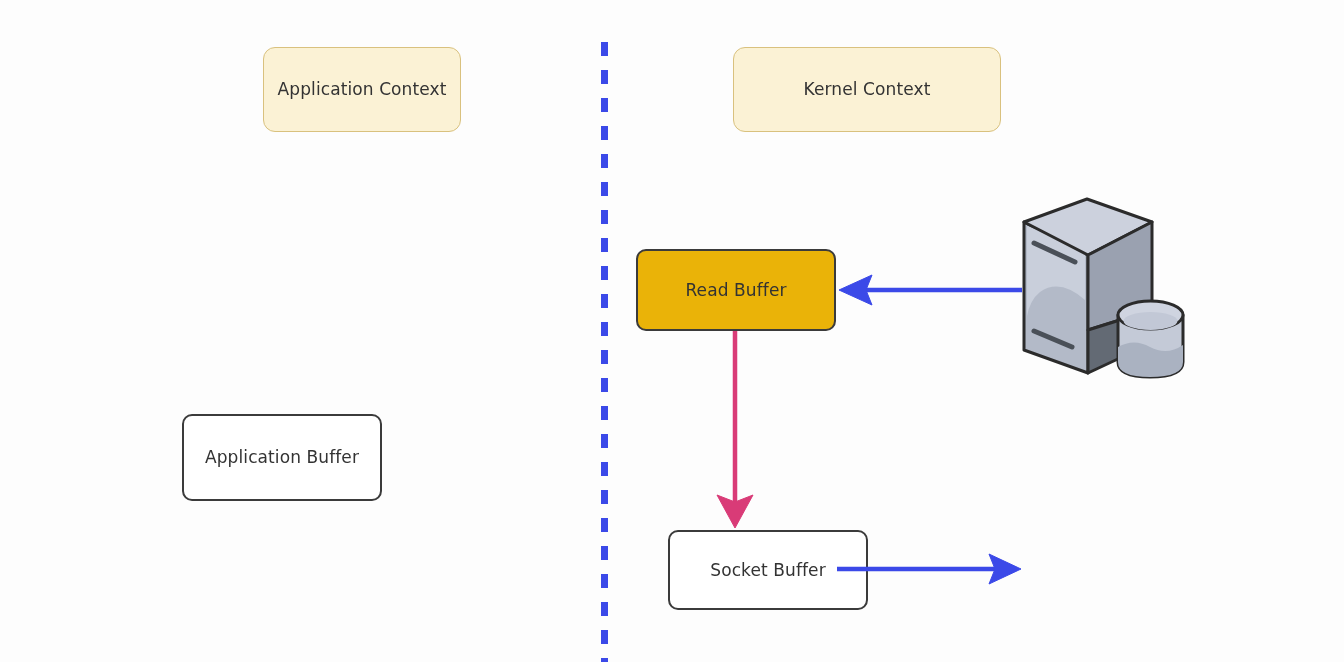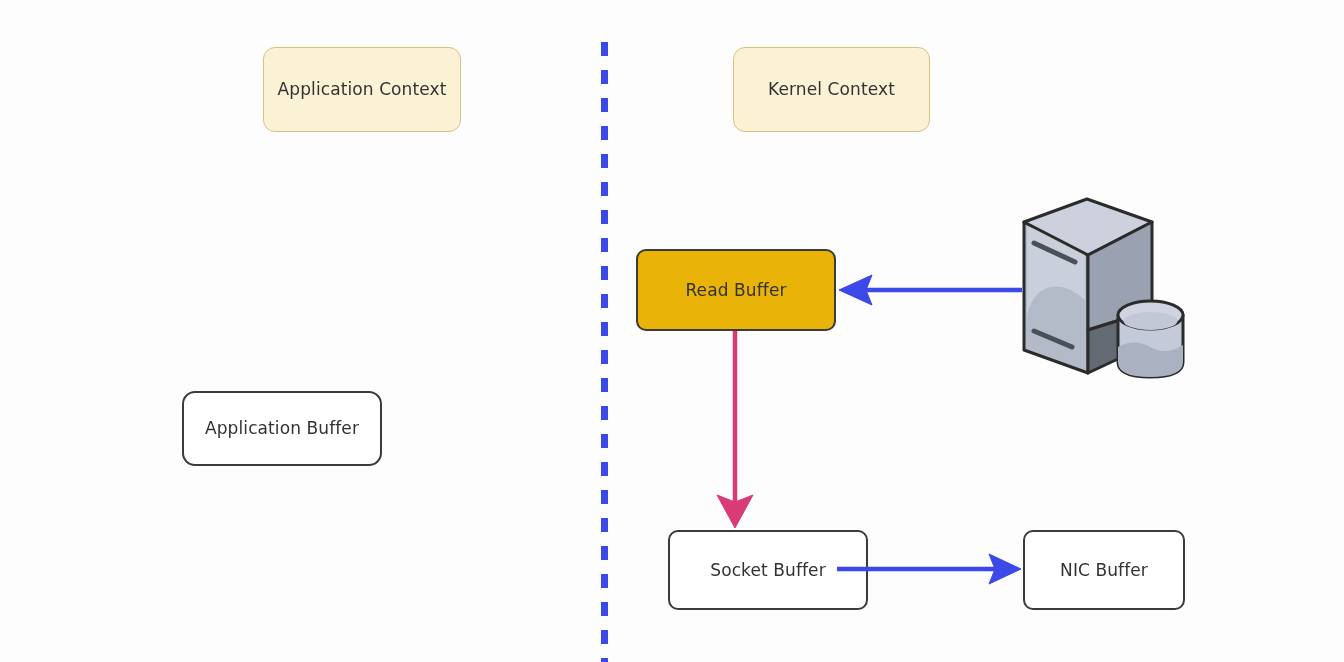--- a/index.html
+++ b/index.html
@@ -47,22 +47,22 @@
   .buf-node {
     background: #ffffff;
     border: 2.1px solid #3b3b3b;
     color: #333333;
     font-size: 17px;
     letter-spacing: .1px;
   }
 
   
   #app-context-node  { left: 263px; top: 47px;  width: 198px; height: 85px; }
-  #kernel-context-node { left: 733px; top: 47px; width: 197px; height: 85px; }
-  #application-buffer-node { left: 182px; top: 391px; width: 200px; height: 75px; border-radius: 13px; }
+  #kernel-context-node { left: 733px; top: 47px; width: 268px; height: 85px; }
+  #application-buffer-node { left: 182px; top: 414px; width: 200px; height: 87px; }
   #read-buffer-node   { left: 636px; top: 249px; width: 200px; height: 82px; }
   #socket-buffer-node { left: 636px; top: 530px; width: 200px; height: 80px; }
   #nic-buffer-node    { left: 1023px; top: 530px; width: 162px; height: 80px; }
 
   
   #context-divider {
     position: absolute;
     left: 601px;
     top: 42px;
     width: 7px;
@@ -103,23 +103,20 @@
   </div>
 
   <div class="node buf-node" id="read-buffer-node" style="background: #eab308; border-color: rgb(59, 59, 59);">
     <span class="node-label">Read Buffer</span>
   </div>
 
   <div class="node buf-node" id="socket-buffer-node" style="background: rgb(255, 255, 255); border-color: rgb(59, 59, 59); margin-left: 32px;">
     <span class="node-label">Socket Buffer</span>
   </div>
 
-  <div class="node buf-node" id="nic-buffer-node" style="background: rgb(255, 255, 255); border-color: rgb(59, 59, 59);">
-    <span class="node-label">NIC Buffer</span>
-  </div>
 
   <svg class="overlay" viewBox="0 0 1344 662" xmlns="http://www.w3.org/2000/svg">
 
     <g>
       <line x1="1022" y1="290" x2="862" y2="290" stroke="#3b49e8" stroke-width="4.5"></line>
       <path d="M 839 290 L 872 275 L 866 290 L 872 305 Z" fill="#3b49e8" stroke="#3b49e8" stroke-width="1" stroke-linejoin="round"></path>
     </g>
 
     <g>
       <line x1="735" y1="331" x2="735" y2="503" stroke="#d93b77" stroke-width="4.5"></line>

